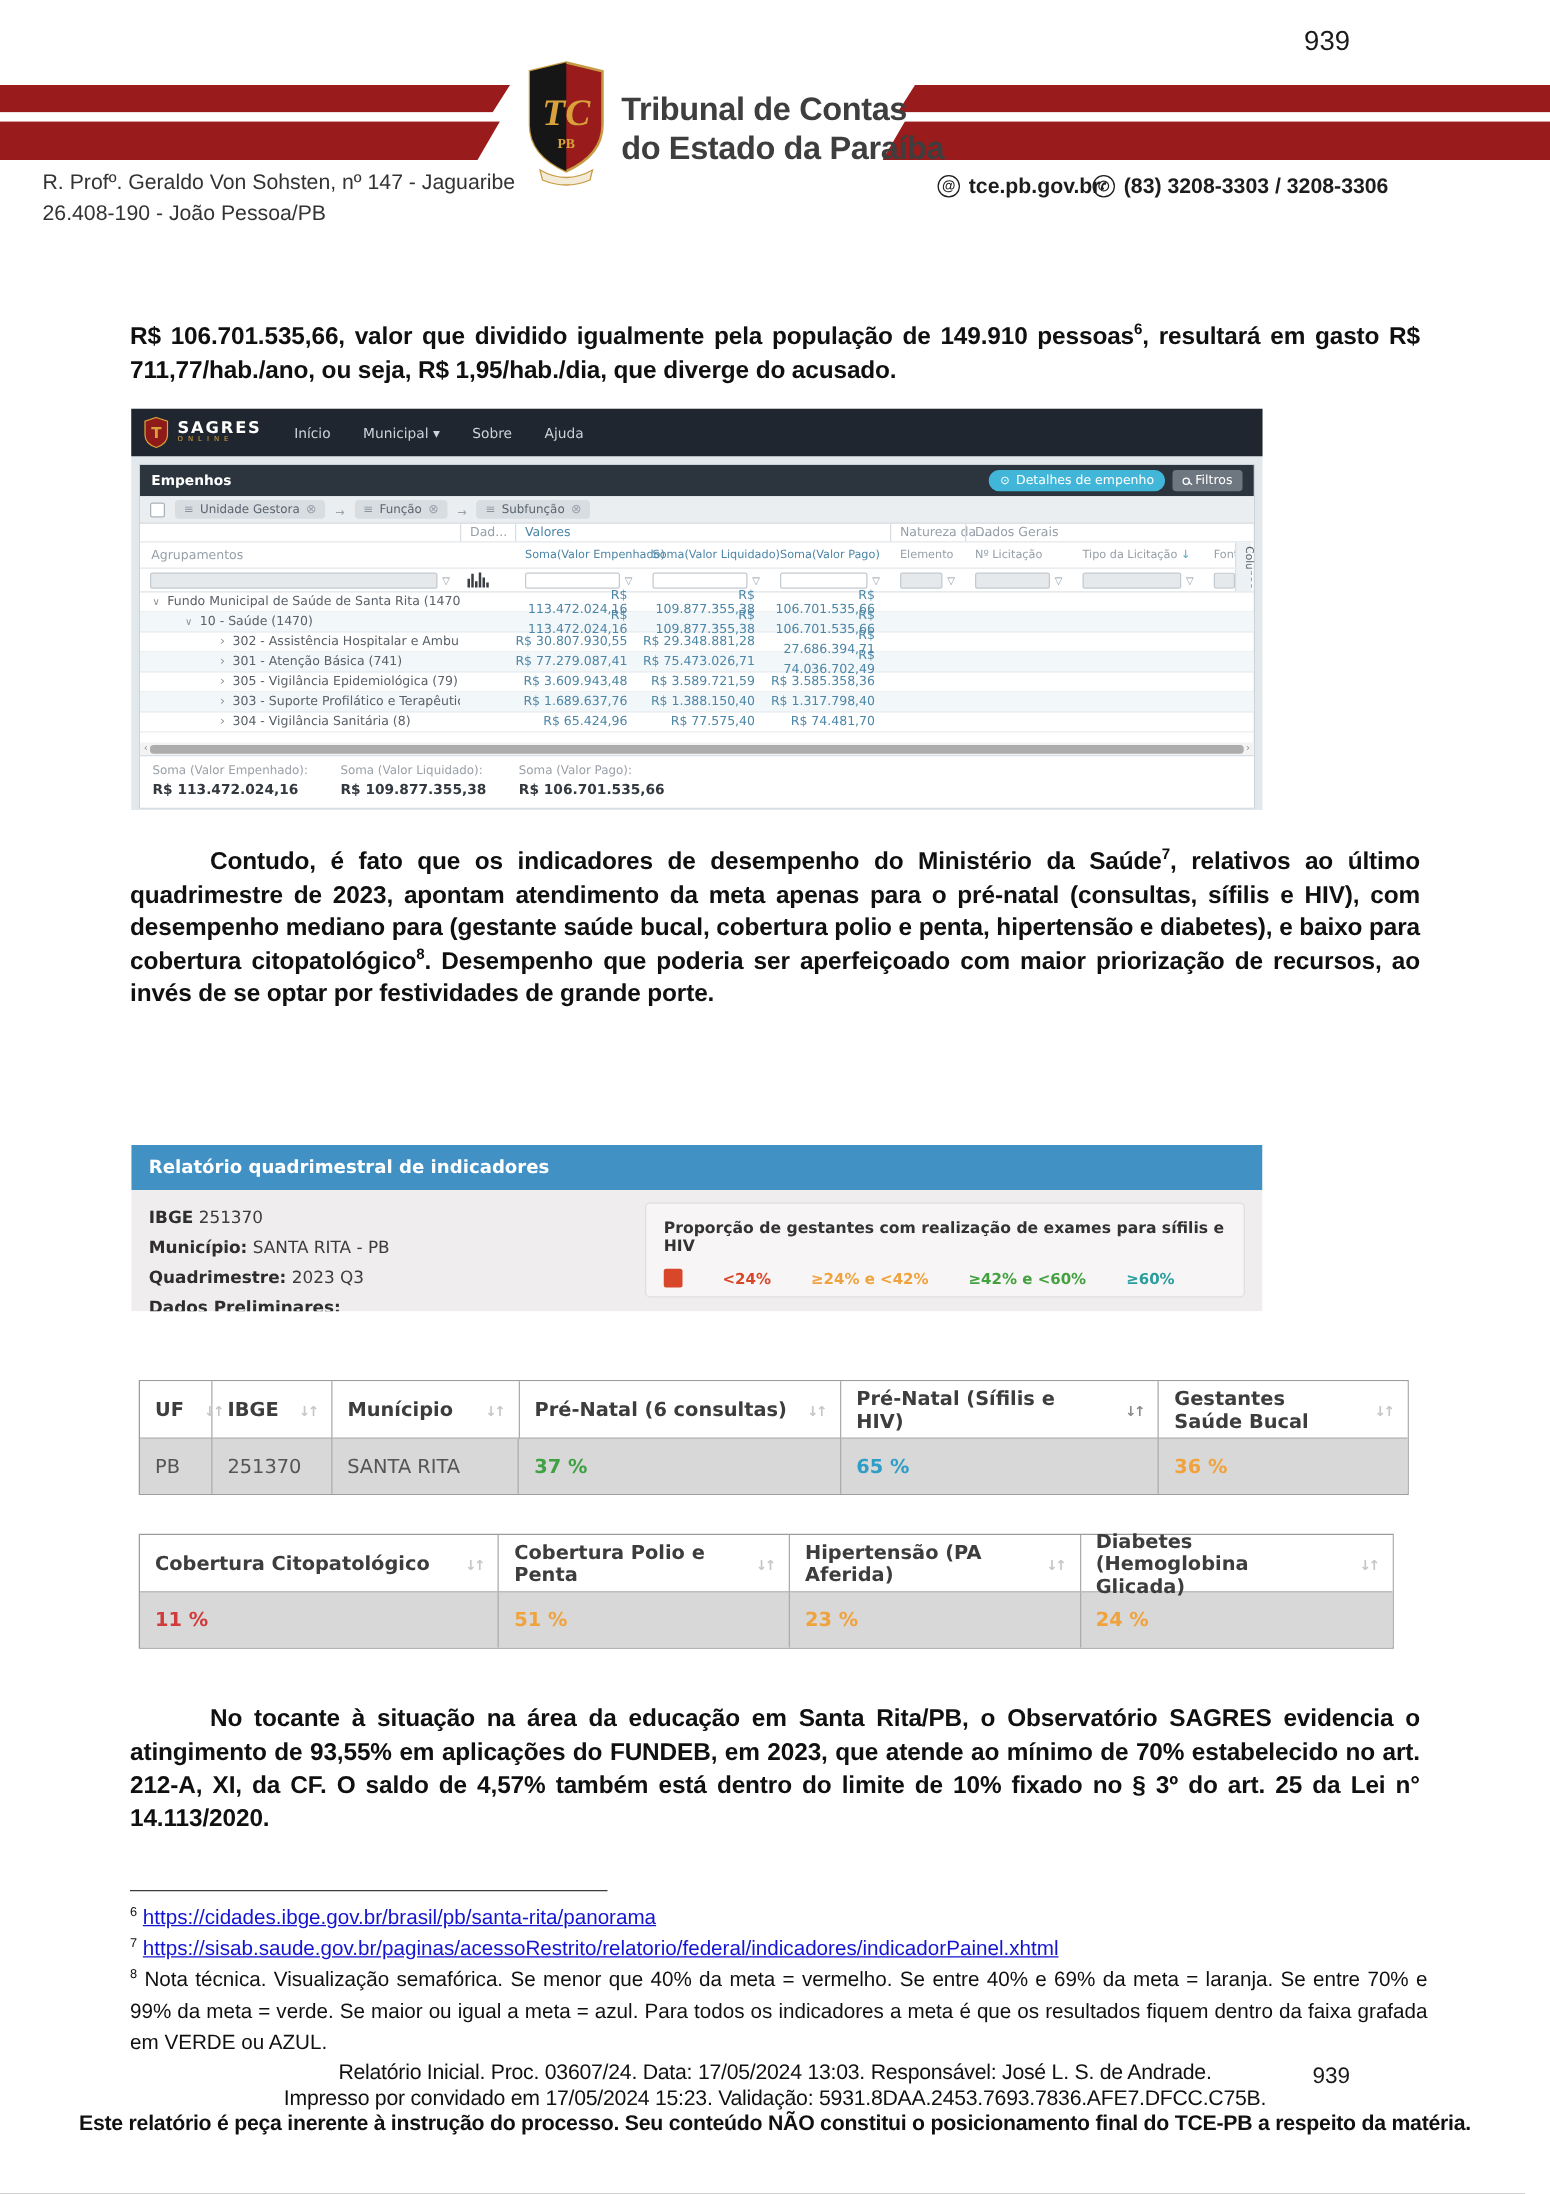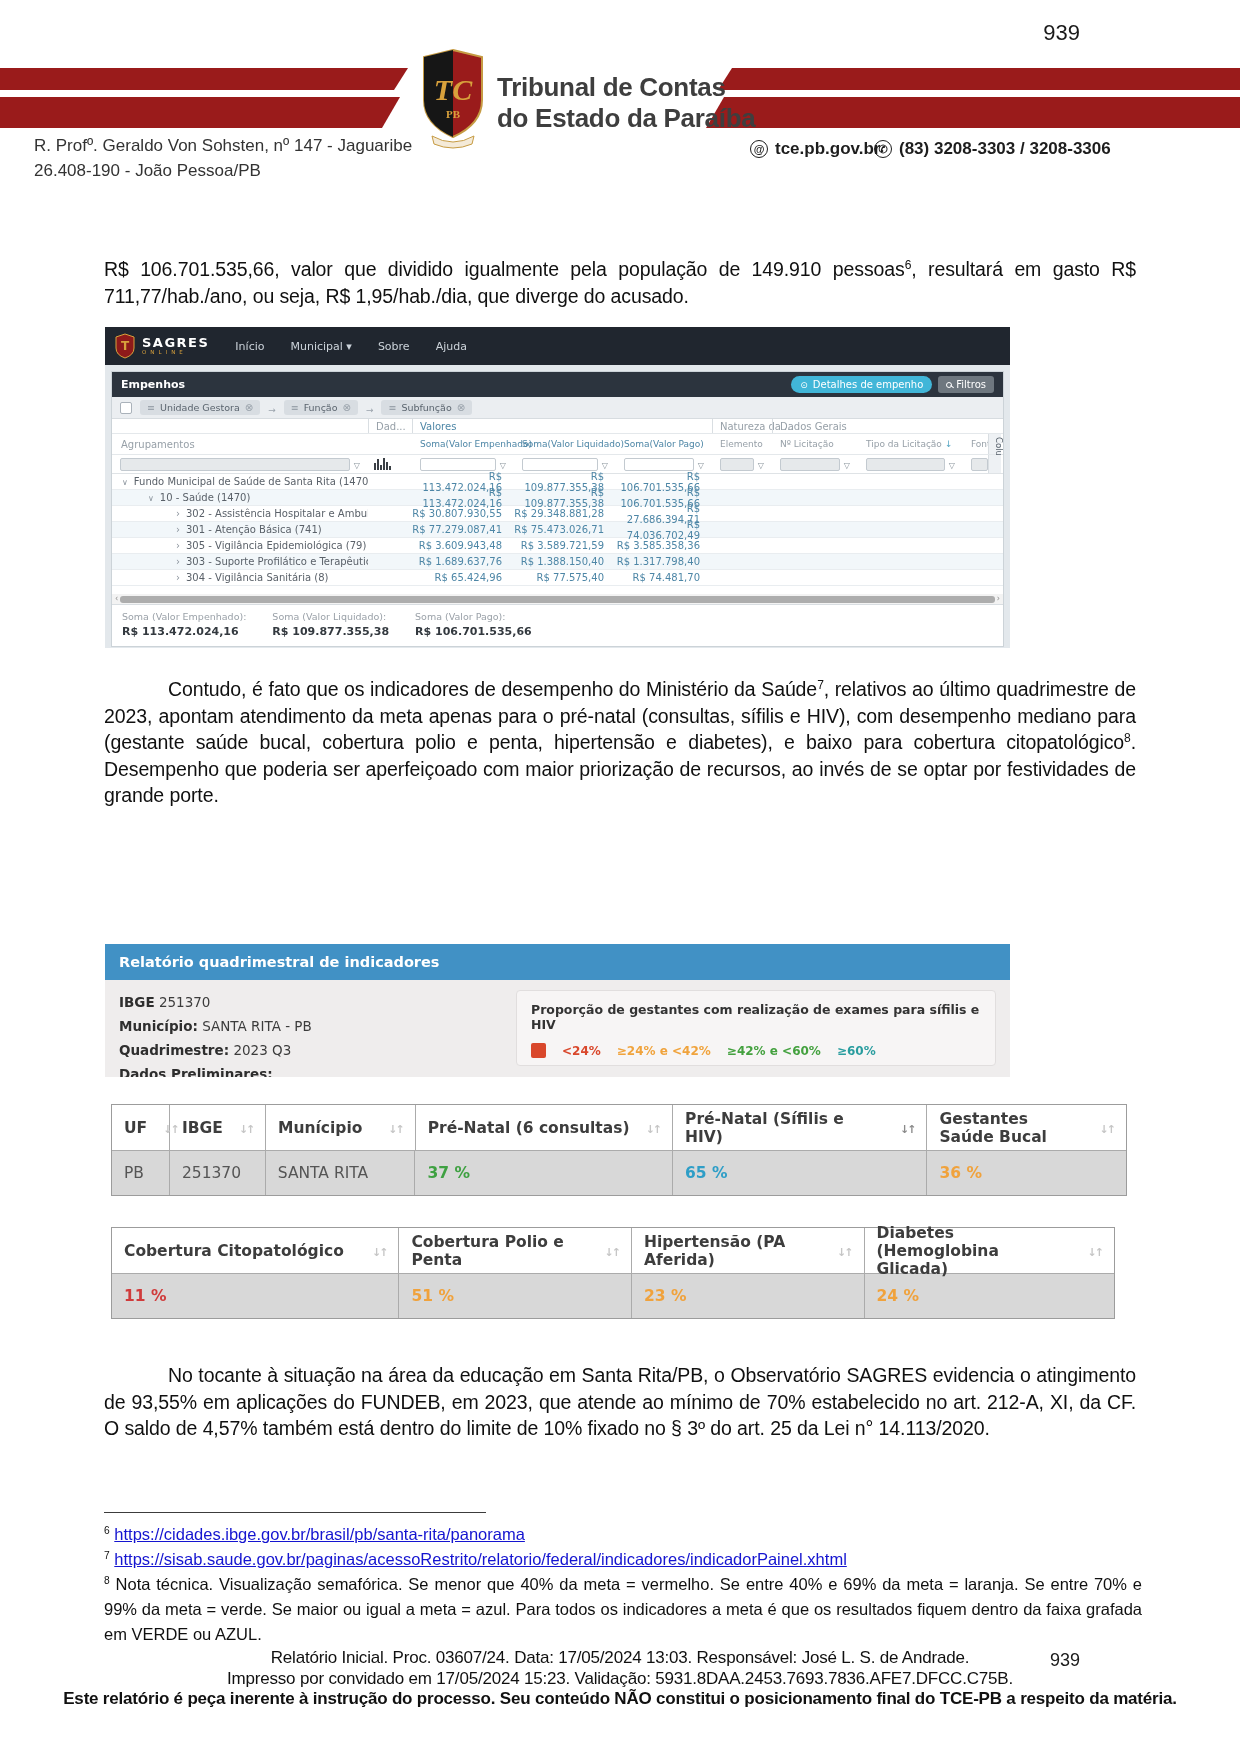--- a/index.html
+++ b/index.html
@@ -28,21 +28,21 @@
   .contact.tel { left:874px; }
   .circ-ic { display:inline-flex; width:18px; height:18px; border:1.6px solid #1d1d1d; border-radius:50%;
              align-items:center; justify-content:center; font-size:11px; font-weight:700; }
 
   
   .dept { position:absolute; top:184px; left:0; width:100%; text-align:center;
           font-size:17.5px; font-weight:700; line-height:22px; letter-spacing:-0.3px; color:#0d0d0d; }
 
   
   .para { position:absolute; left:104px; width:1032px; font-size:19.5px; line-height:26.5px;
-          text-align:justify; color:#101010; letter-spacing:-0.1px; }
+          text-align:justify; color:#101010; letter-spacing:-0.1px;font-weight:bold; }
   .para.p1 { top:256px; }
   .para.p2 { top:676px; text-indent:64px; }
   .para.p3 { top:1362px; text-indent:64px; }
   sup { font-size:62%; vertical-align:super; line-height:0; }
 
   
   .sshot1 { position:absolute; left:105px; top:327px; width:905px; height:321px; background:#e3e8ec;
             font-family:"DejaVu Sans", sans-serif; }
   .sg-nav { height:38px; background:#20262f; display:flex; align-items:center; padding:0 10px; gap:0; }
   .sg-logo { width:20px; height:26px; margin-right:7px; flex:0 0 auto; }
@@ -109,30 +109,30 @@
   .ind0 { padding-left:10px; } .ind1 { padding-left:36px; } .ind2 { padding-left:64px; }
 
   .sg-scroll { margin-top:8px; height:10px; background:#f3f3f3; display:flex; align-items:center; padding:0 3px; gap:2px; }
   .sg-scroll .thumb { height:7px; background:#adadad; border-radius:3px; flex:1; }
   .sg-scroll .sa { color:#8a8a8a; font-size:8px; line-height:8px; }
   .sg-summary { border-top:1px solid #d9dee2; background:#fff; padding:6px 10px 8px; display:flex; gap:26px; }
   .sum-pair .sl { color:#9aa1a8; font-size:9.5px; }
   .sum-pair .sv { color:#33393f; font-size:11px; font-weight:700; margin-top:3px; }
 
   
-  .sshot2 { position:absolute; left:105px; top:944px; width:905px; height:133px; overflow:hidden;
+  .sshot2 { position:absolute; left:105px; top:916px; width:905px; height:133px; overflow:hidden;
             font-family:"DejaVu Sans", sans-serif; }
   .rel-head { height:36px; background:#4191c5; color:#fff; font-size:14.5px; font-weight:700;
               display:flex; align-items:center; padding:0 14px; }
   .rel-body { height:97px; background:#efeded; display:flex; padding:10px 14px 0; }
   .rel-info { font-size:13.5px; line-height:24px; color:#3c3c3c; }
   .rel-info b { color:#2e2e2e; }
   .legend-box { margin-left:auto; width:480px; background:#f7f5f5; border:1px solid #e1dede; border-radius:4px; padding:11px 14px; height:76px; }
   .legend-title { font-size:12.5px; font-weight:700; color:#333; }
-  .legend-row { display:flex; align-items:center; gap:16px; margin-top:11px; font-size:12px; font-weight:700; }
+  .legend-row { display:flex; align-items:center; gap:32px; margin-top:11px; font-size:12px; font-weight:700; }
   .swatch { width:15px; height:15px; background:#d9472b; border-radius:2px; }
   .lg-red { color:#d9472b; } .lg-orange { color:#f0a33c; } .lg-green { color:#44a13f; } .lg-teal { color:#2a9d9f; }
 
   
   .itable { position:absolute; left:111px; border:1.5px solid #9c9c9c; font-family:"DejaVu Sans", sans-serif; }
   .itable1 { top:1104px; width:1016px; }
   .itable2 { top:1227px; width:1004px; }
   .ih-row { display:flex; background:#fff; }
   .id-row { display:flex; background:#d8d8d8; }
   .icell { border-right:1px solid #ababab; padding:0 12px; display:flex; align-items:center; }

